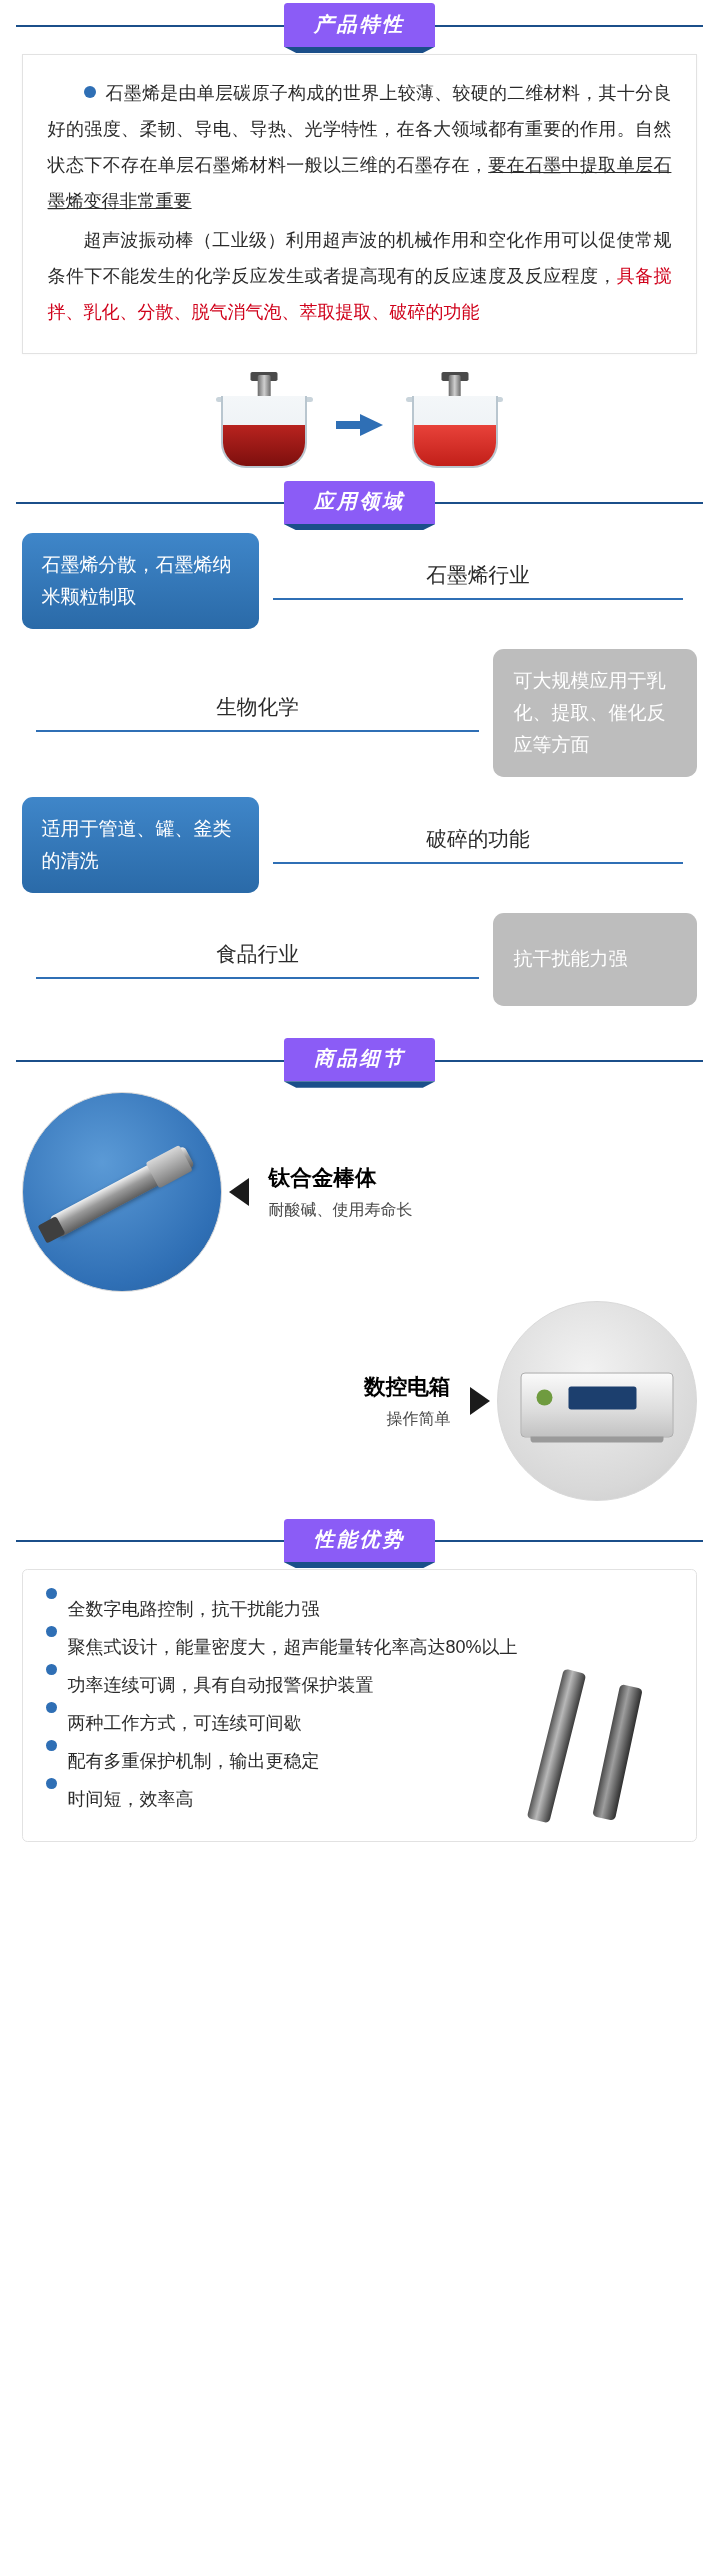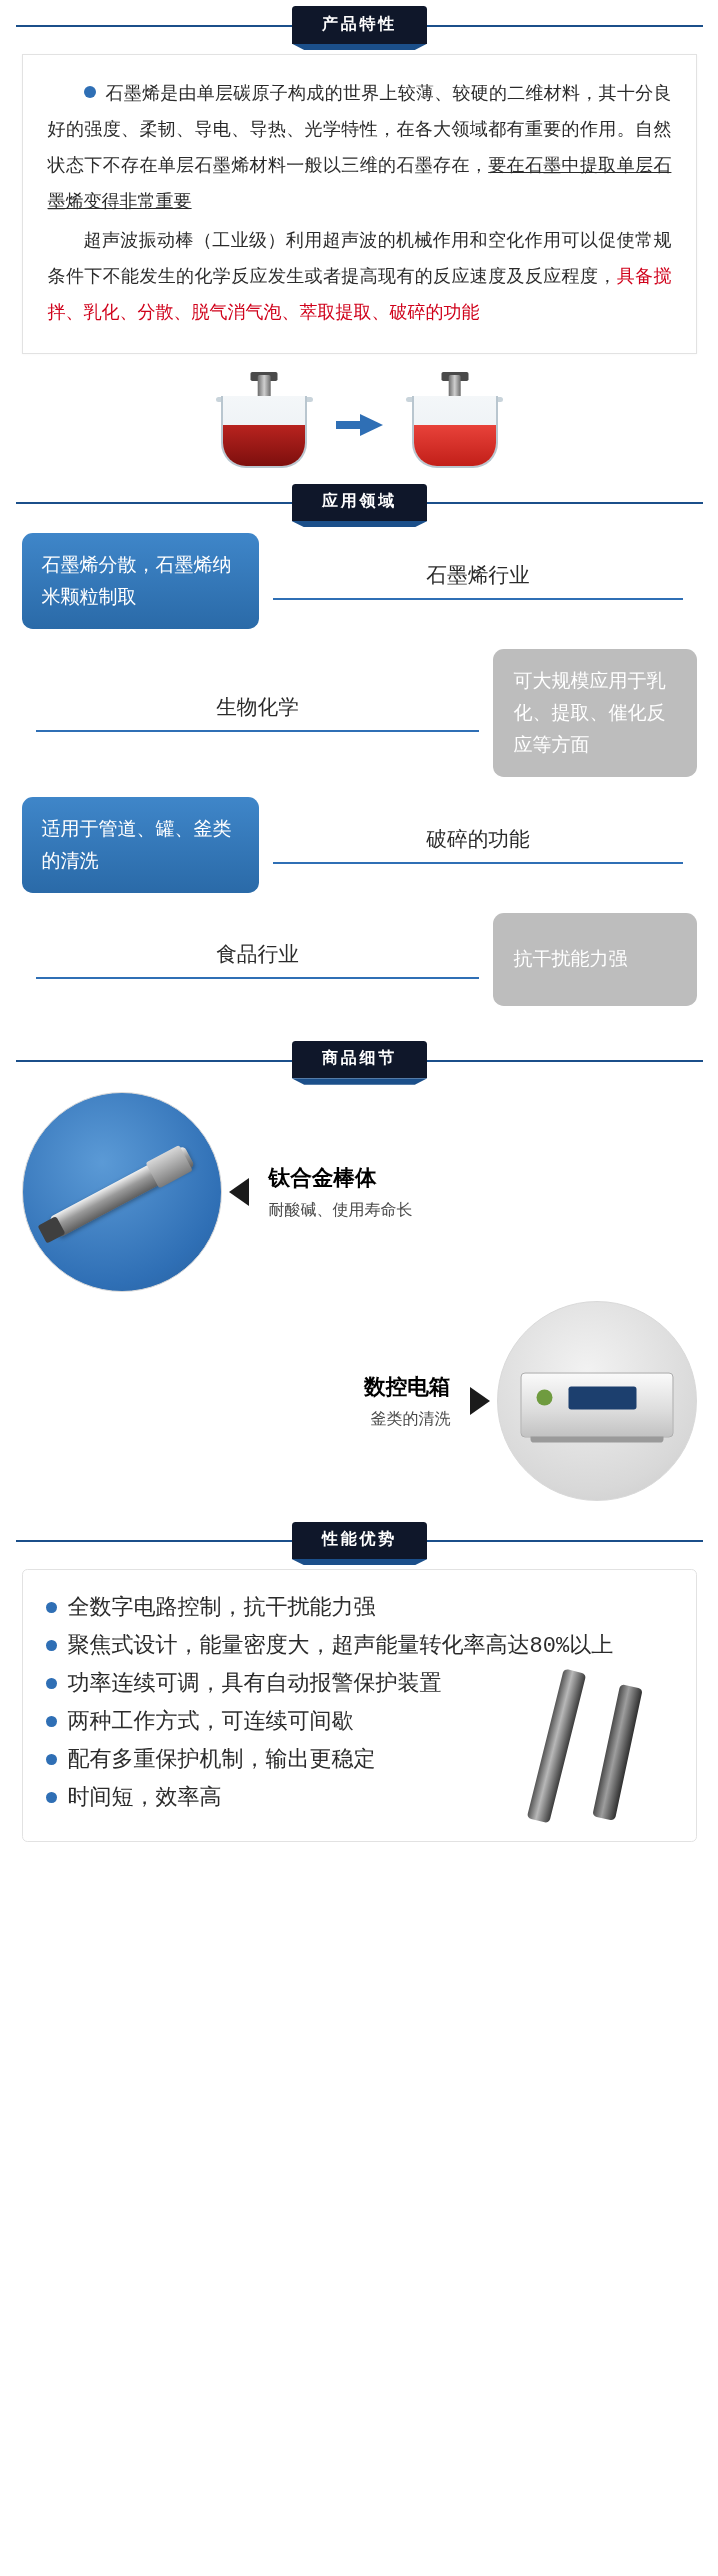--- a/index.html
+++ b/index.html
@@ -29,29 +29,30 @@
   .section-header .rule {
     position: absolute;
     left: 16px;
     right: 16px;
     top: 50%;
     height: 1.8px;
     background: #1b4f8a;
   }
   .section-header .tab {
     position: relative;
-    background: #0f172a;
+    background: #8b5cf6;
     color: #ffffff;
-    font-size: 16px;
+    font-size: 20px;
     font-weight: bold;
     letter-spacing: 2.7px;
     padding: 7.2px 30.5px 9px 30.5px;
     border-radius: 3.6px 3.6px 0 0;
     box-shadow: 0 0.9px 0 #13media;
     z-index: 2;
+    font-style: italic;
   }
   .section-header .tab::after {
     content: "";
     position: absolute;
     left: 0; right: 0; bottom: -6.3px;
     height: 6.3px;
     background: #1b4f8a;
     clip-path: polygon(0 0, 100% 0, calc(100% - 12.6px) 100%, 12.6px 100%);
   }
 
@@ -340,26 +341,25 @@
     box-sizing: border-box;
   }
   .perf ul {
     list-style: none;
     margin: 0;
     padding: 0;
     position: relative;
     z-index: 2;
   }
   .perf li {
-    font-size: 22px;
+    font-size: 18px;
     line-height: 38px;
     color: #2b2b2b;
     display: flex;
-    align-items: center;
-    font-family: Liberation Mono, monospace;
+    align-items: flex-start;
   }
   .perf li .dot {
     width: 10.8px; height: 10.8px;
     border-radius: 50%;
     background: #2f6fb5;
     margin-right: 10.8px;
     flex: none;
     position: relative;
     top: -1.8px;
   }
@@ -486,21 +486,21 @@
       <div class="tri-left"></div>
       <div class="caption left-align">
         <div class="title">钛合金棒体</div>
         <div class="sub">耐酸碱、使用寿命长</div>
       </div>
     </div>
 
     <div class="detail-row">
       <div class="caption right-align">
         <div class="title">数控电箱</div>
-        <div class="sub">釜类的清洗</div>
+        <div class="sub">操作简单</div>
       </div>
       <div class="tri-right"></div>
       <div class="photo-circle gray">
         <div class="box-photo">
           <div class="knob"></div>
           <div class="screen"></div>
           <div class="feet"></div>
         </div>
       </div>
     </div>

